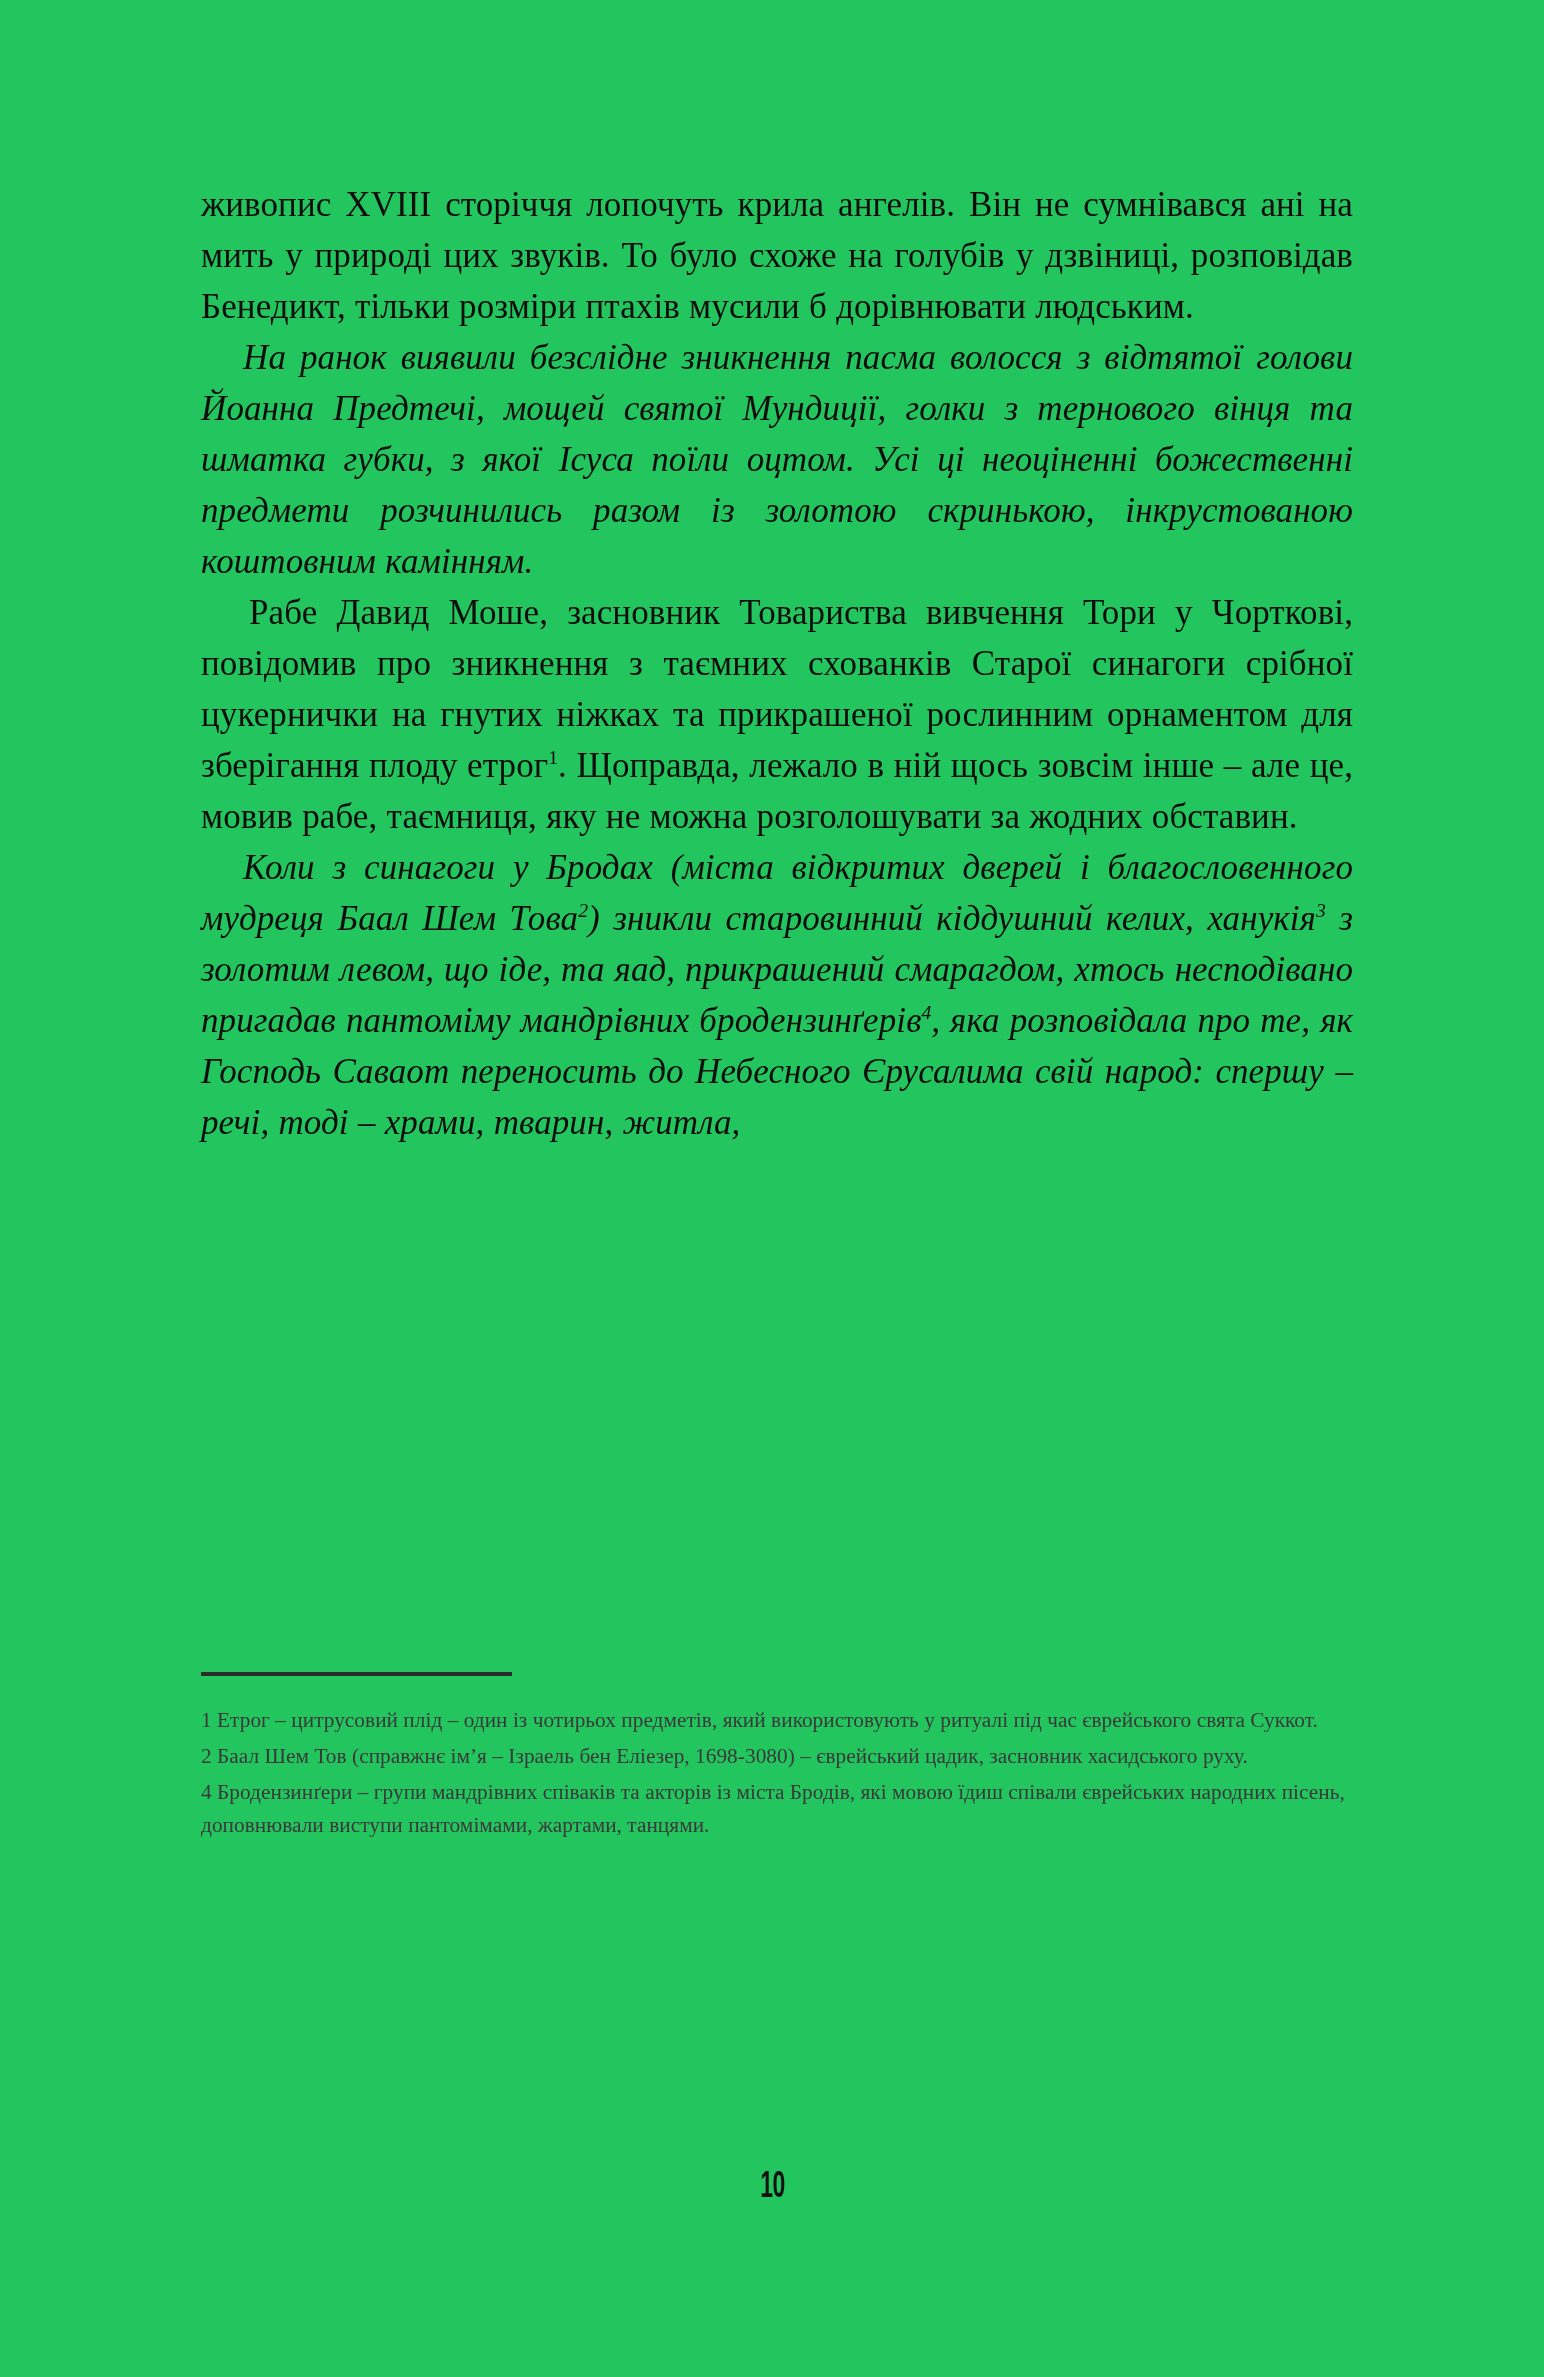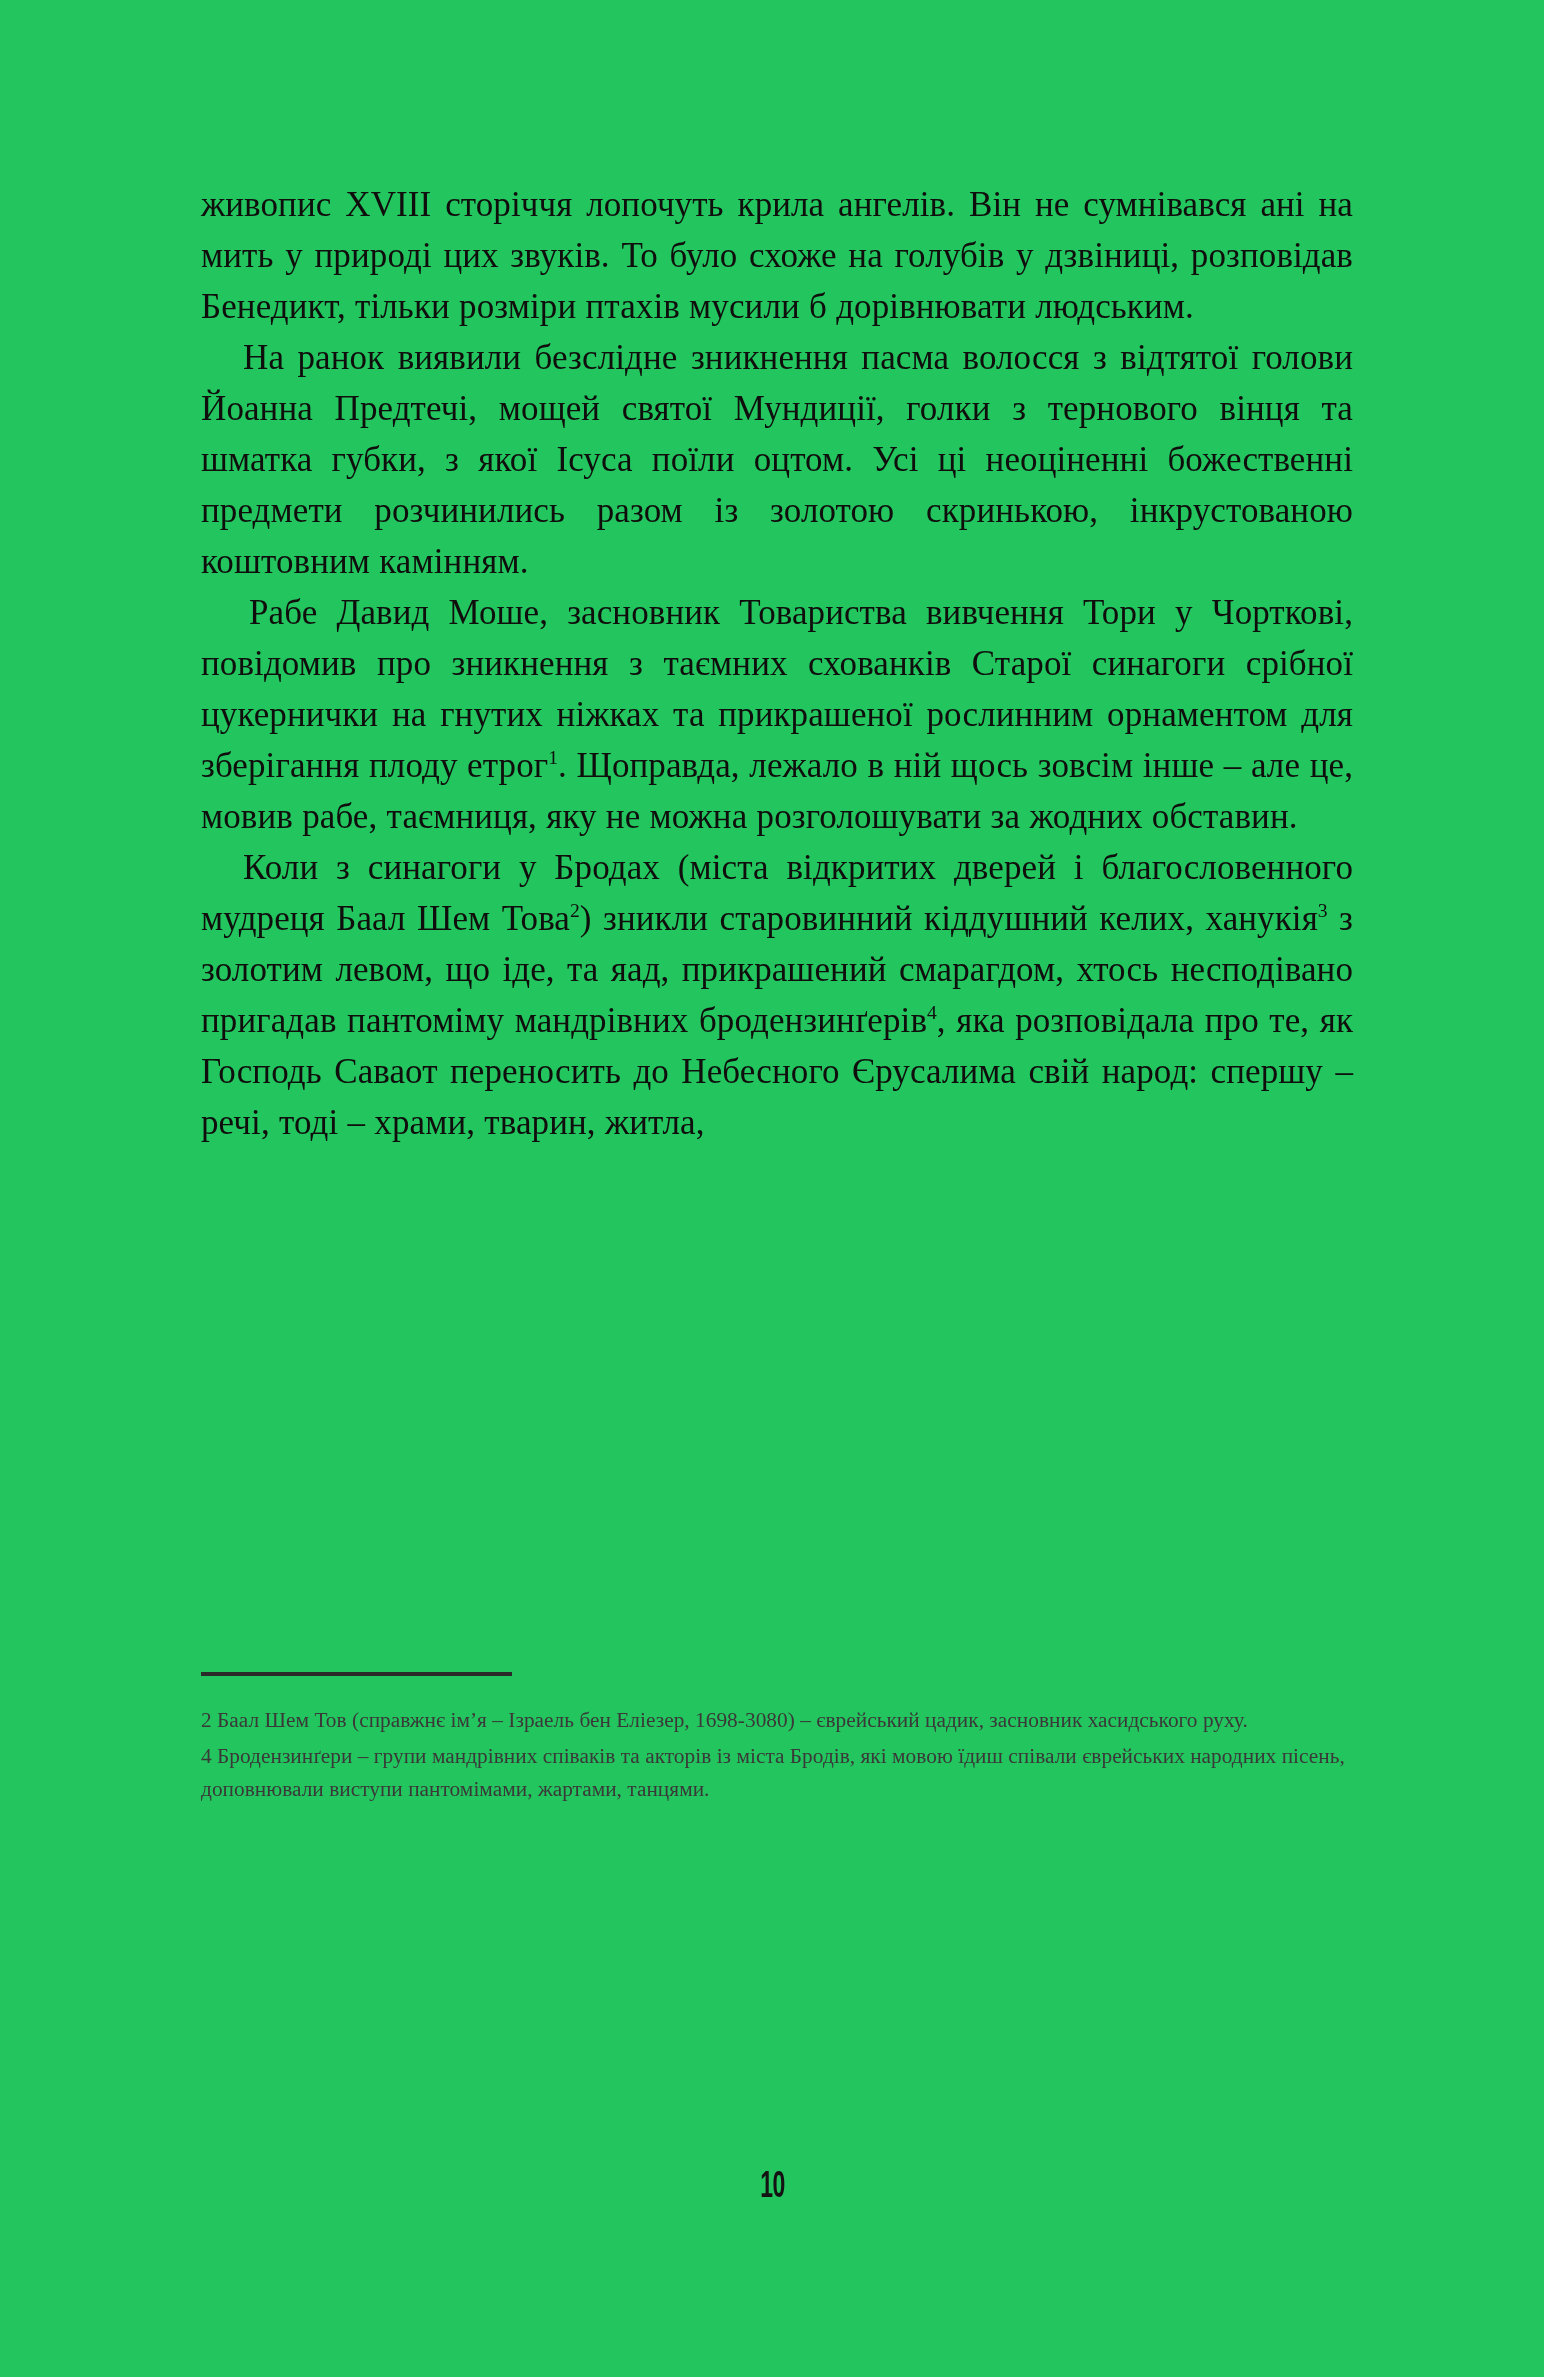--- a/index.html
+++ b/index.html
@@ -38,21 +38,21 @@
     text-align: justify;
     text-justify: inter-word;
     font-size: 35px;
     line-height: 51px;
     letter-spacing: 0.1px;
     word-spacing: 0.4px;
     color: #100e0d;
     hyphens: manual;
   }
   .para + .para { margin-top: 0; }
-  .para.indent { text-indent: 42px; }
+  .para.indent { text-indent: 42px; font-style: italic; }
   .para.indent-wide { text-indent: 48px; }
 
   sup.fn {
     font-size: 0.56em;
     vertical-align: super;
     line-height: 0;
     letter-spacing: 0;
   }
 
   
@@ -109,20 +109,21 @@
 
     <p class="para indent-wide"><span>Рабе Давид Моше, засновник Товариства вивчення Тори у Чорткові, повідомив про зникнення з таємних схованків Старої синагоги срібної цукернички на гнутих ніжках та прикрашеної рослинним орнаментом для зберігання плоду етрог</span><sup class="fn">1</sup><span>. Щоправда, лежало в ній щось зовсім інше – але це, мовив рабе, таємниця, яку не можна розголошувати за жодних обставин.</span></p>
 
     <p class="para indent"><span>Коли з синагоги у Бродах (міста відкритих дверей і благословенного мудреця Баал Шем Това</span><sup class="fn">2</sup><span>) зникли старовинний кіддушний келих, ханукія</span><sup class="fn">3</sup><span> з золотим левом, що іде, та яад, прикрашений смарагдом, хтось несподівано пригадав пантоміму мандрівних бродензинґерів</span><sup class="fn">4</sup><span>, яка розповідала про те, як Господь Саваот переносить до Небесного Єрусалима свій народ: спершу – речі, тоді – храми, тварин, житла,</span></p>
 
   </div>
 
   <div class="fn-rule"></div>
 
   <div class="footnotes">
+    <p class="fn-item">1 Етрог – цитрусовий плід – один із чотирьох предметів, який використовують у ритуалі під час єврейського свята Суккот.</p>
     <p class="fn-item">2 Баал Шем Тов (справжнє ім’я – Ізраель бен Еліезер, 1698-3080) – єврейський цадик, засновник хасидського руху.</p>
     <p class="fn-item">4 Бродензинґери – групи мандрівних співаків та акторів із міста Бродів, які мовою їдиш співали єврейських народних пісень, доповнювали виступи пантомімами, жартами, танцями.</p>
   </div>
 
   <div class="page-number">10</div>
 
 </div>
 
 
 </body></html>

